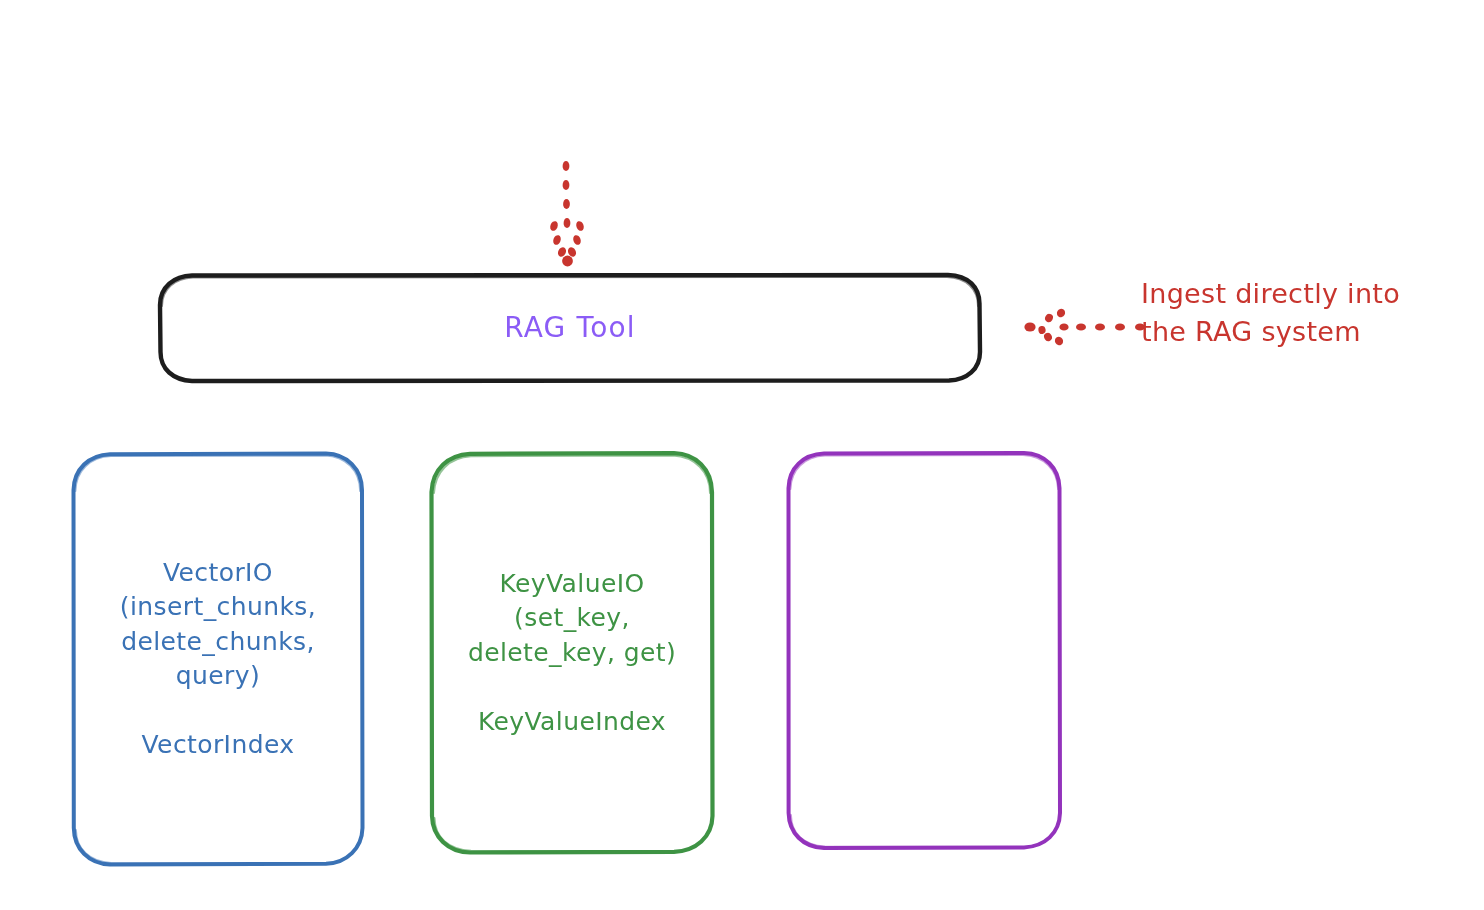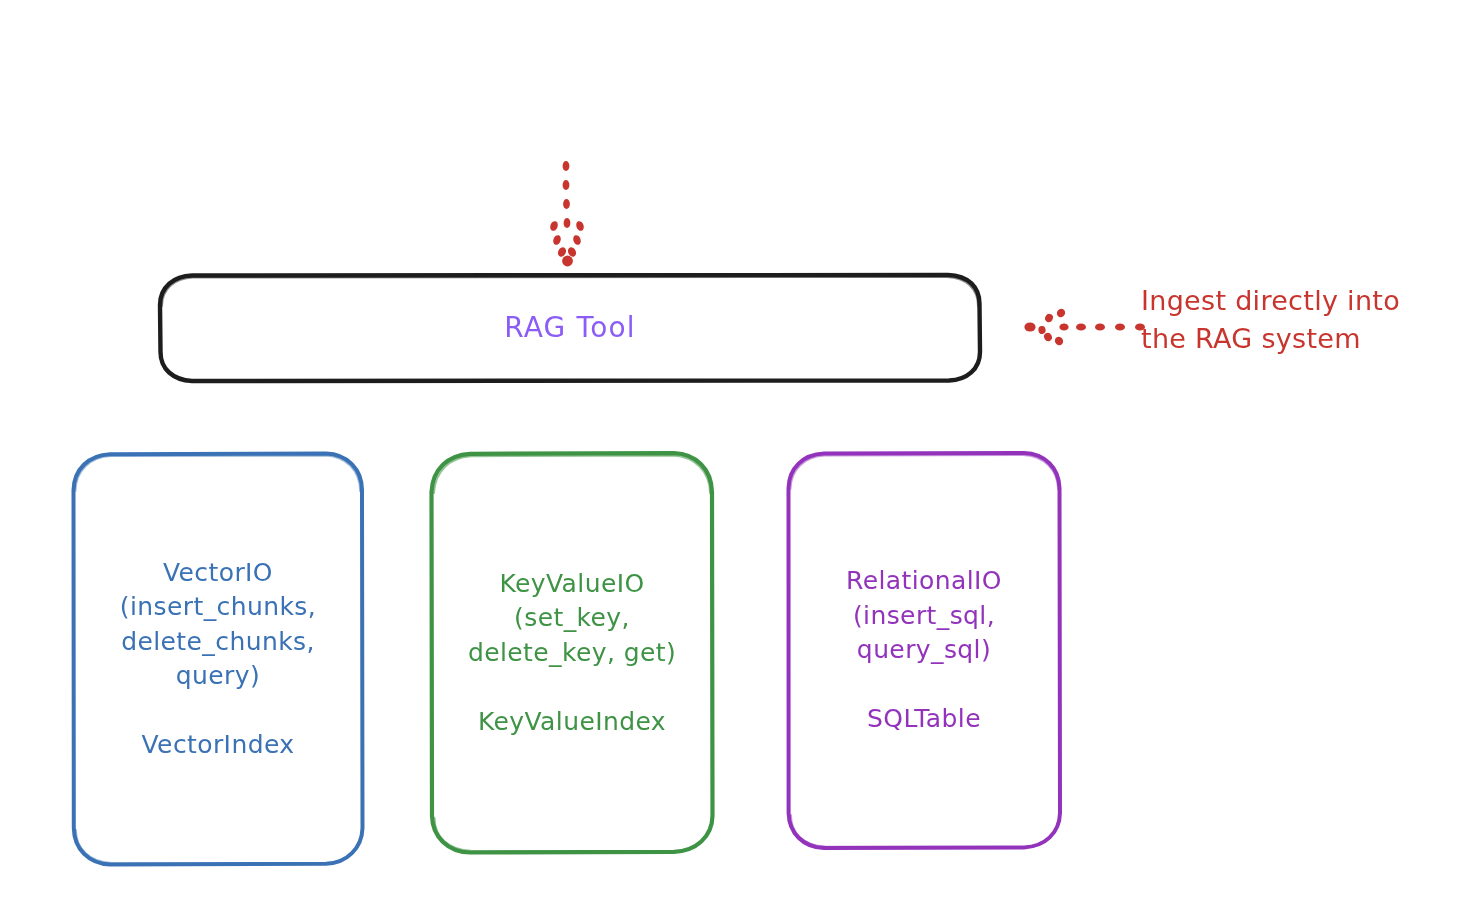--- a/index.html
+++ b/index.html
@@ -102,21 +102,21 @@
     top: 450px;
     width: 278px;
     height: 401px;
   }
   #relationalio-node .node-label { color: #9333bc; }
 
   
   #ingest-annotation {
     position: absolute;
     left: 1141px;
-    top: 282px;
+    top: 275px;
     width: 330px;
     color: #c8352e;
     font-family: "DejaVu Sans", sans-serif;
     font-size: 27px;
     font-weight: 500;
     line-height: 1.42;
     text-align: left;
     white-space: pre-line;
     letter-spacing: 0.3px;
   }
@@ -210,20 +210,15 @@
 
 VectorIndex</div>
   </div>
 
   <div class="node provider" id="relationalio-node">
     <svg class="sketch-svg" width="278" height="401" viewBox="0 0 278 401">
       <path d="M3.5 38 C4 18 18 4.5 39 3.6 L239 3 C260 3.6 274 18 274.5 38 L275 363 C274.5 383 260 396.5 239 397.4 L39 398 C18 397.4 4 383 3.6 363 Z" fill="#ffffff" stroke="#9333bc" stroke-width="4" stroke-linecap="round" stroke-linejoin="round"></path>
       <path d="M5.5 39 C6 20 19 6.5 40 5.6 L238 5 C259 5.6 272.5 20 273 39" fill="none" stroke="#9333bc" stroke-width="1.8" stroke-linecap="round" opacity="0.5"></path>
       <path d="M6 365 C6.4 384 19 395.5 40 396.4 L238 397" fill="none" stroke="#9333bc" stroke-width="1.8" stroke-linecap="round" opacity="0.5"></path>
     </svg>
-    <div class="node-label">RelationalIO
-(insert_sql,
-query_sql)
-
-SQLTable</div>
   </div>
 
 </div>
 
 </body></html>

